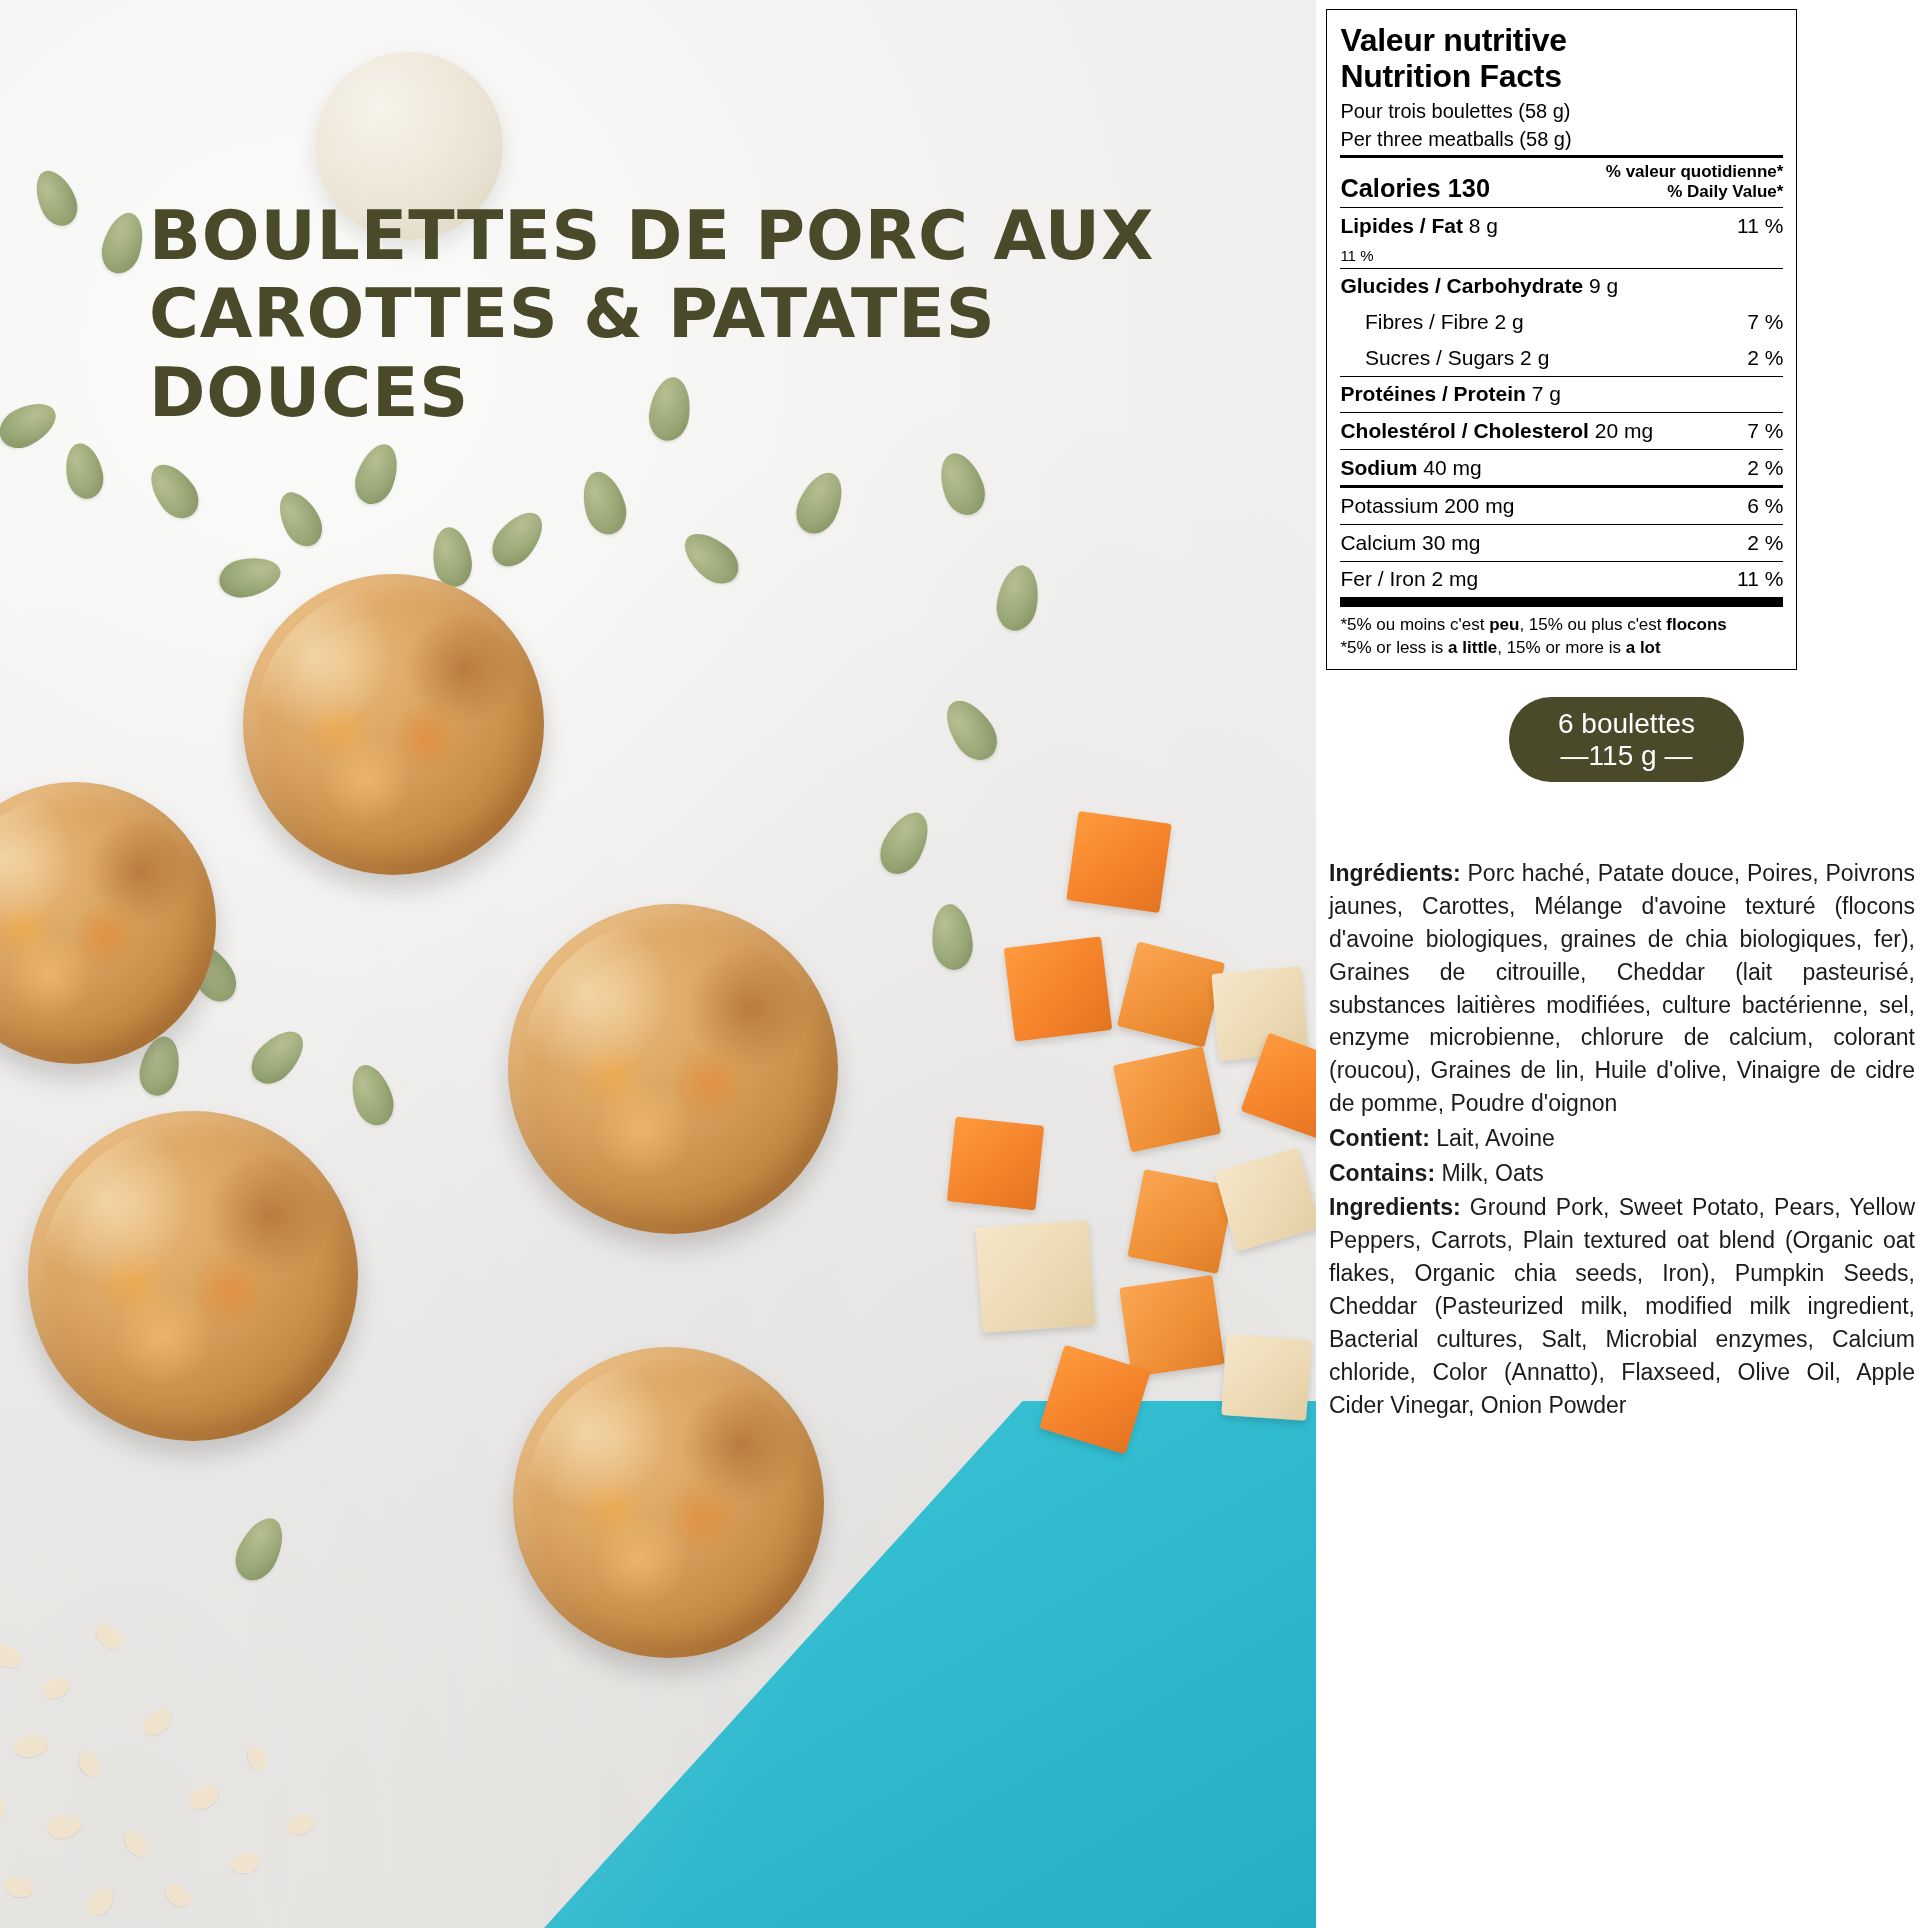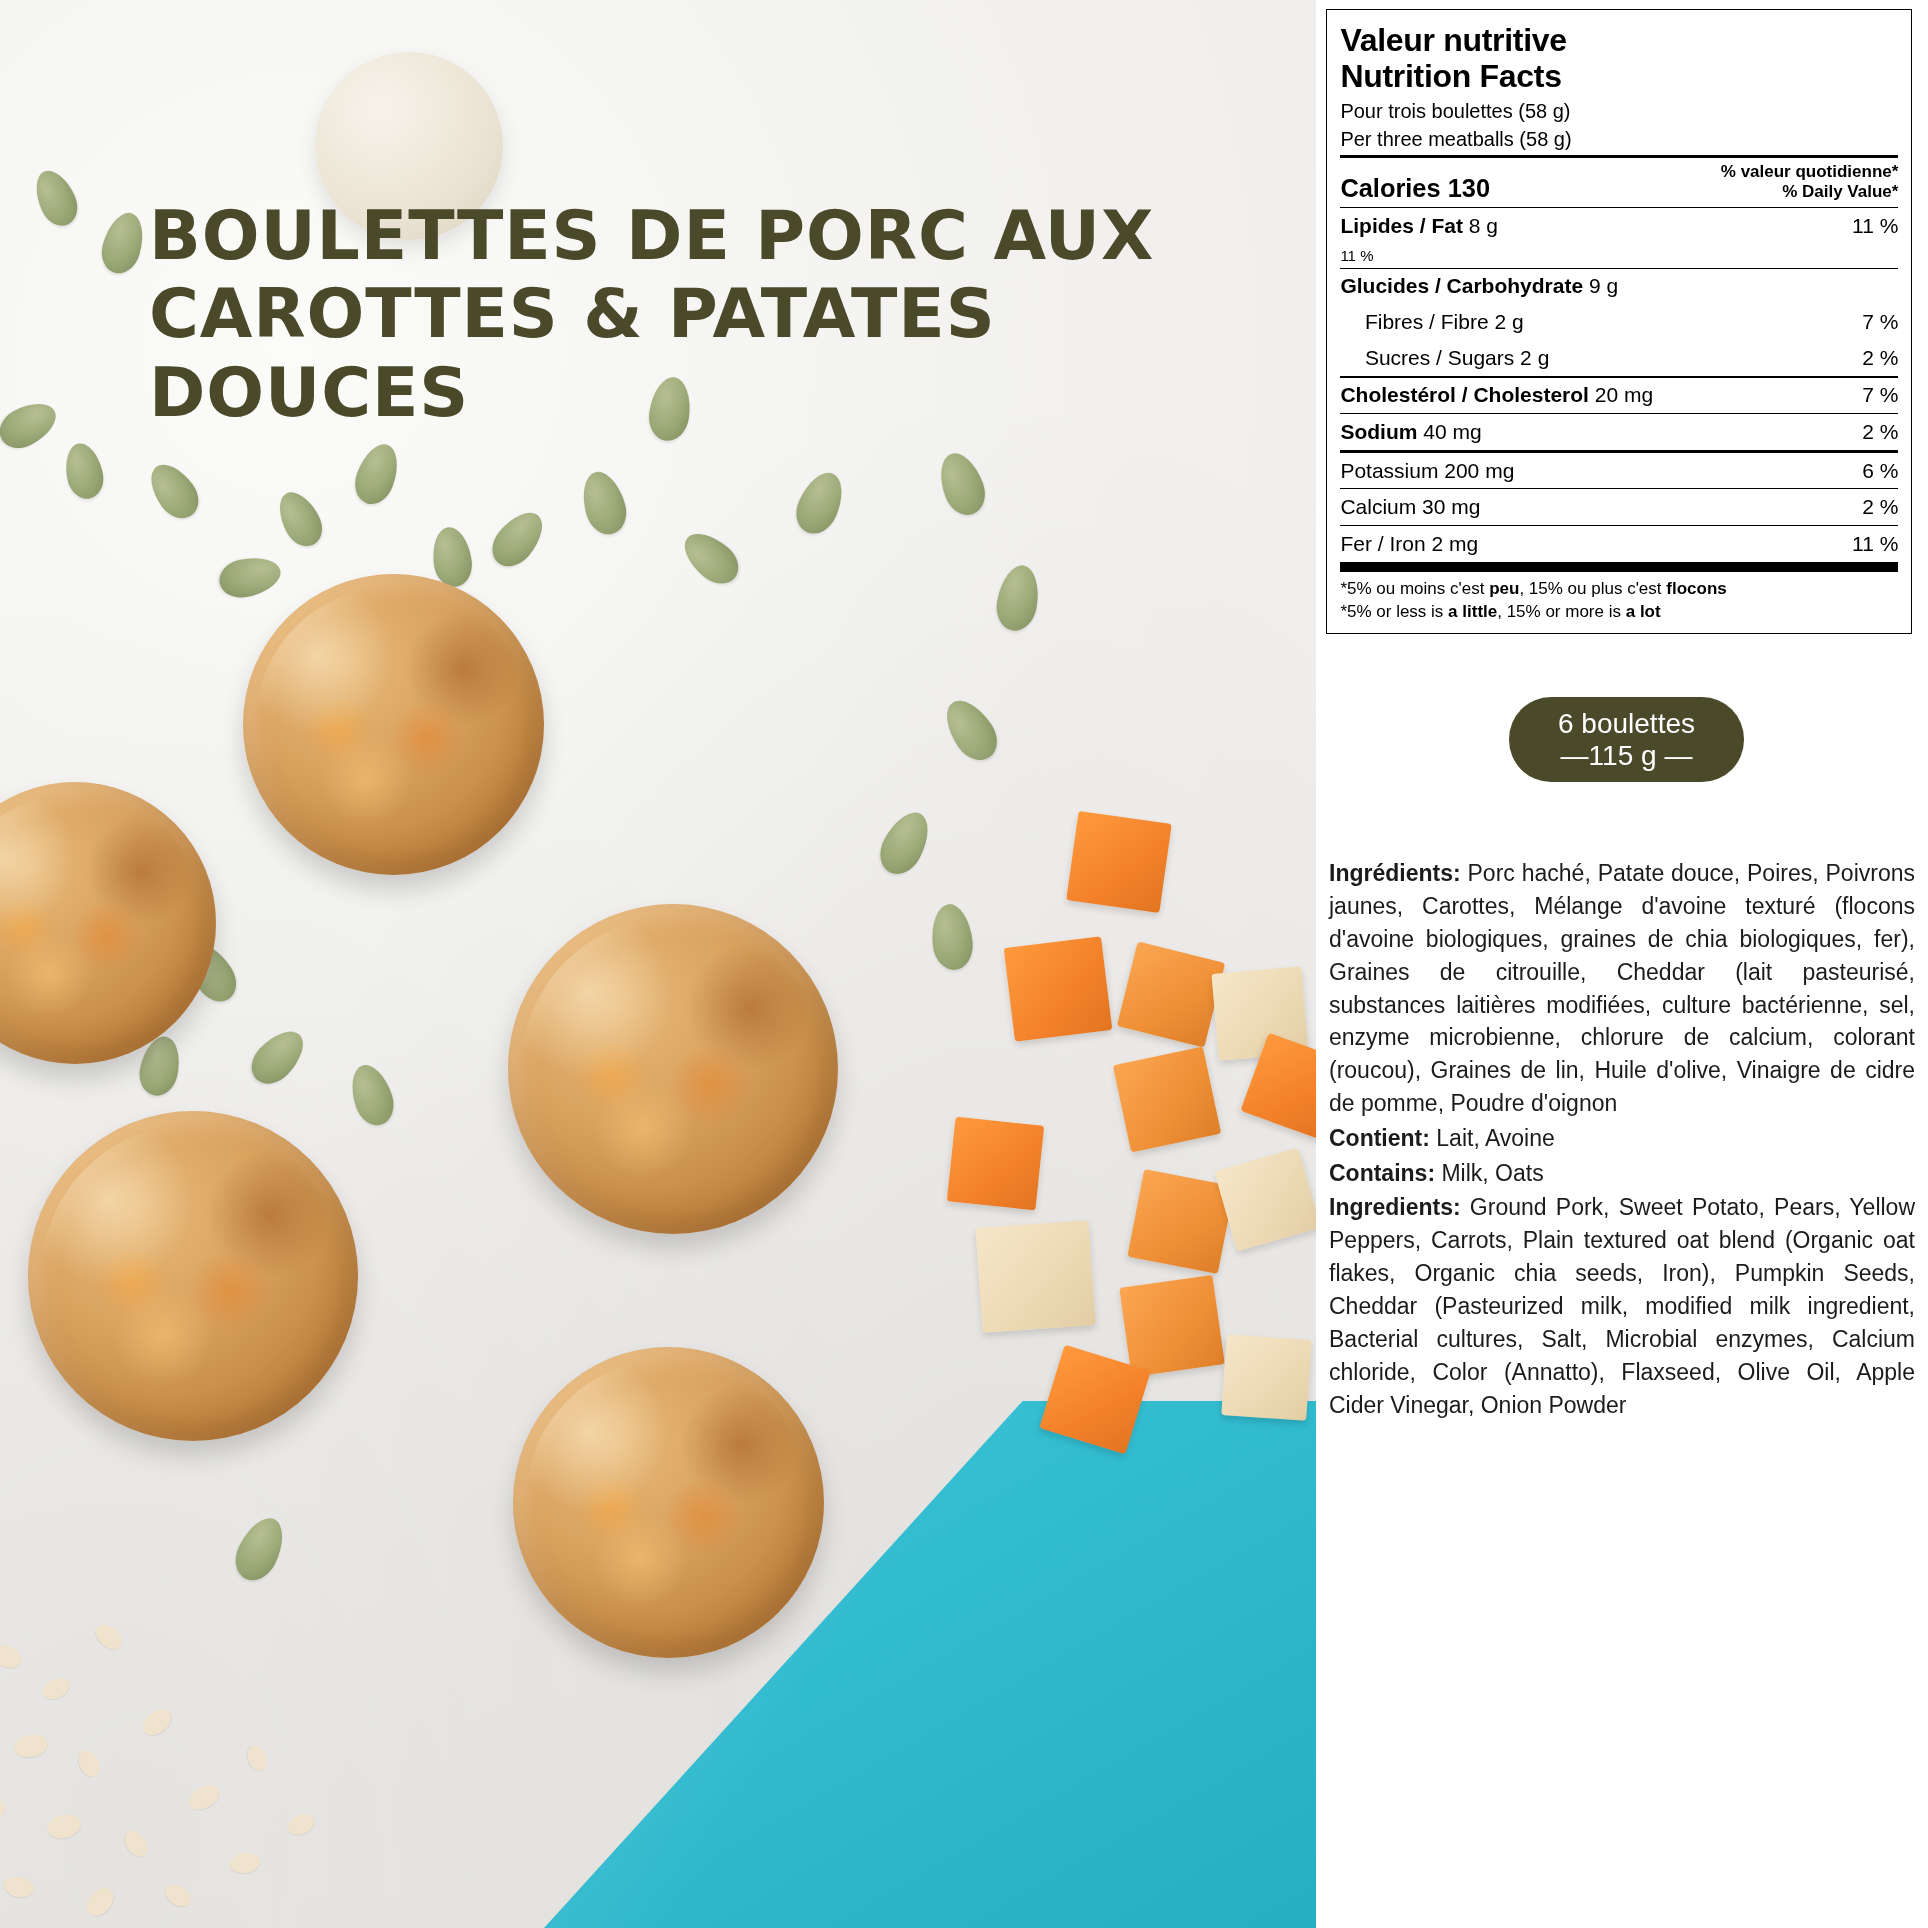--- a/index.html
+++ b/index.html
@@ -143,21 +143,21 @@
     width: 612px;
     height: 1928px;
     background: #ffffff;
   }
 
   
   .nfb {
     position: absolute;
     left: 10.4px;
     top: 9.4px;
-    width: 586px;
+    width: 471px;
     border: 1.9px solid #000;
     background: #fff;
     box-sizing: border-box;
     padding: 13px 13px 9.4px 13px;
     font-family: "Liberation Sans", sans-serif;
     color: #000;
   }
   .nfb-title {
     font-size: 32px;
     font-weight: 700;
@@ -360,20 +360,24 @@
     <div class="nrow indent">
       <div class="lbl">Fibres / Fibre 2 g</div>
       <div class="val">7 %</div>
     </div>
     <div class="nrow indent">
       <div class="lbl">Sucres / Sugars 2 g</div>
       <div class="val">2 %</div>
     </div>
 
     <div class="rule-thin"></div>
+    <div class="nrow">
+      <div class="lbl"><span class="b">Protéines / Protein</span><span> 7 g</span></div>
+      <div class="val"></div>
+    </div>
 
     <div class="rule-thin"></div>
     <div class="nrow">
       <div class="lbl"><span class="b">Cholestérol / Cholesterol</span><span> 20 mg</span></div>
       <div class="val">7 %</div>
     </div>
 
     <div class="rule-thin"></div>
     <div class="nrow">
       <div class="lbl"><span class="b">Sodium</span><span> 40 mg</span></div>

